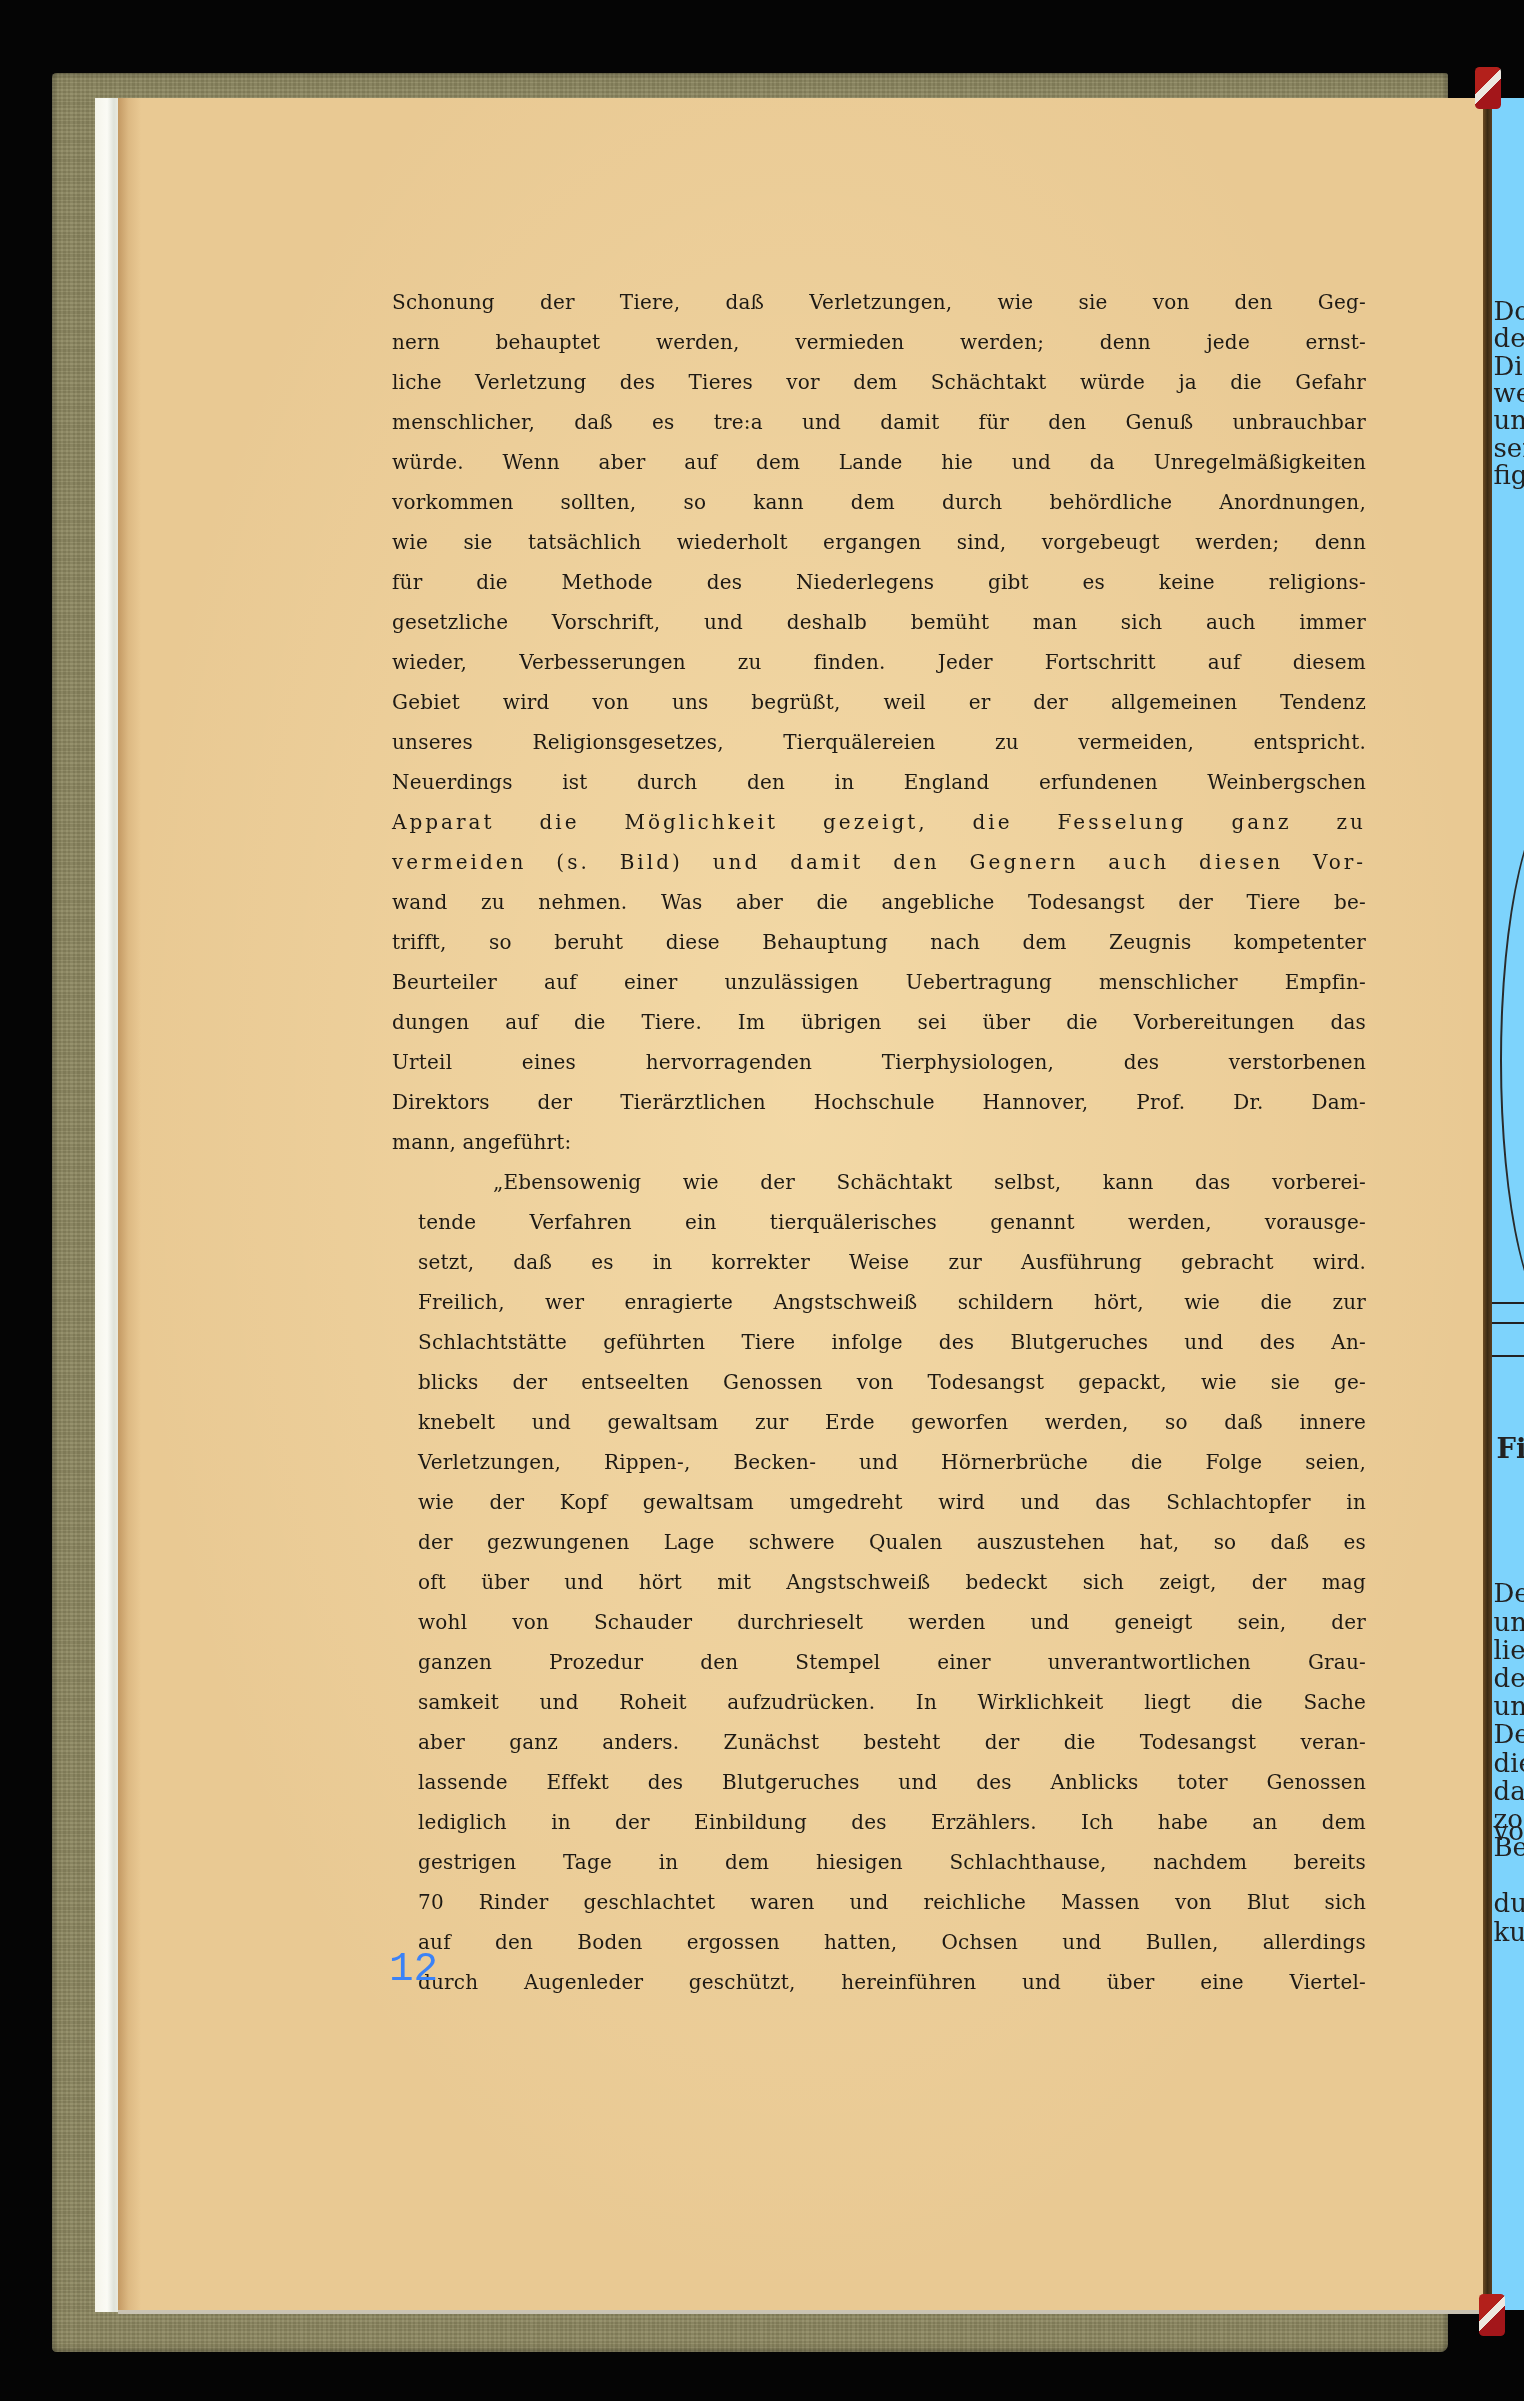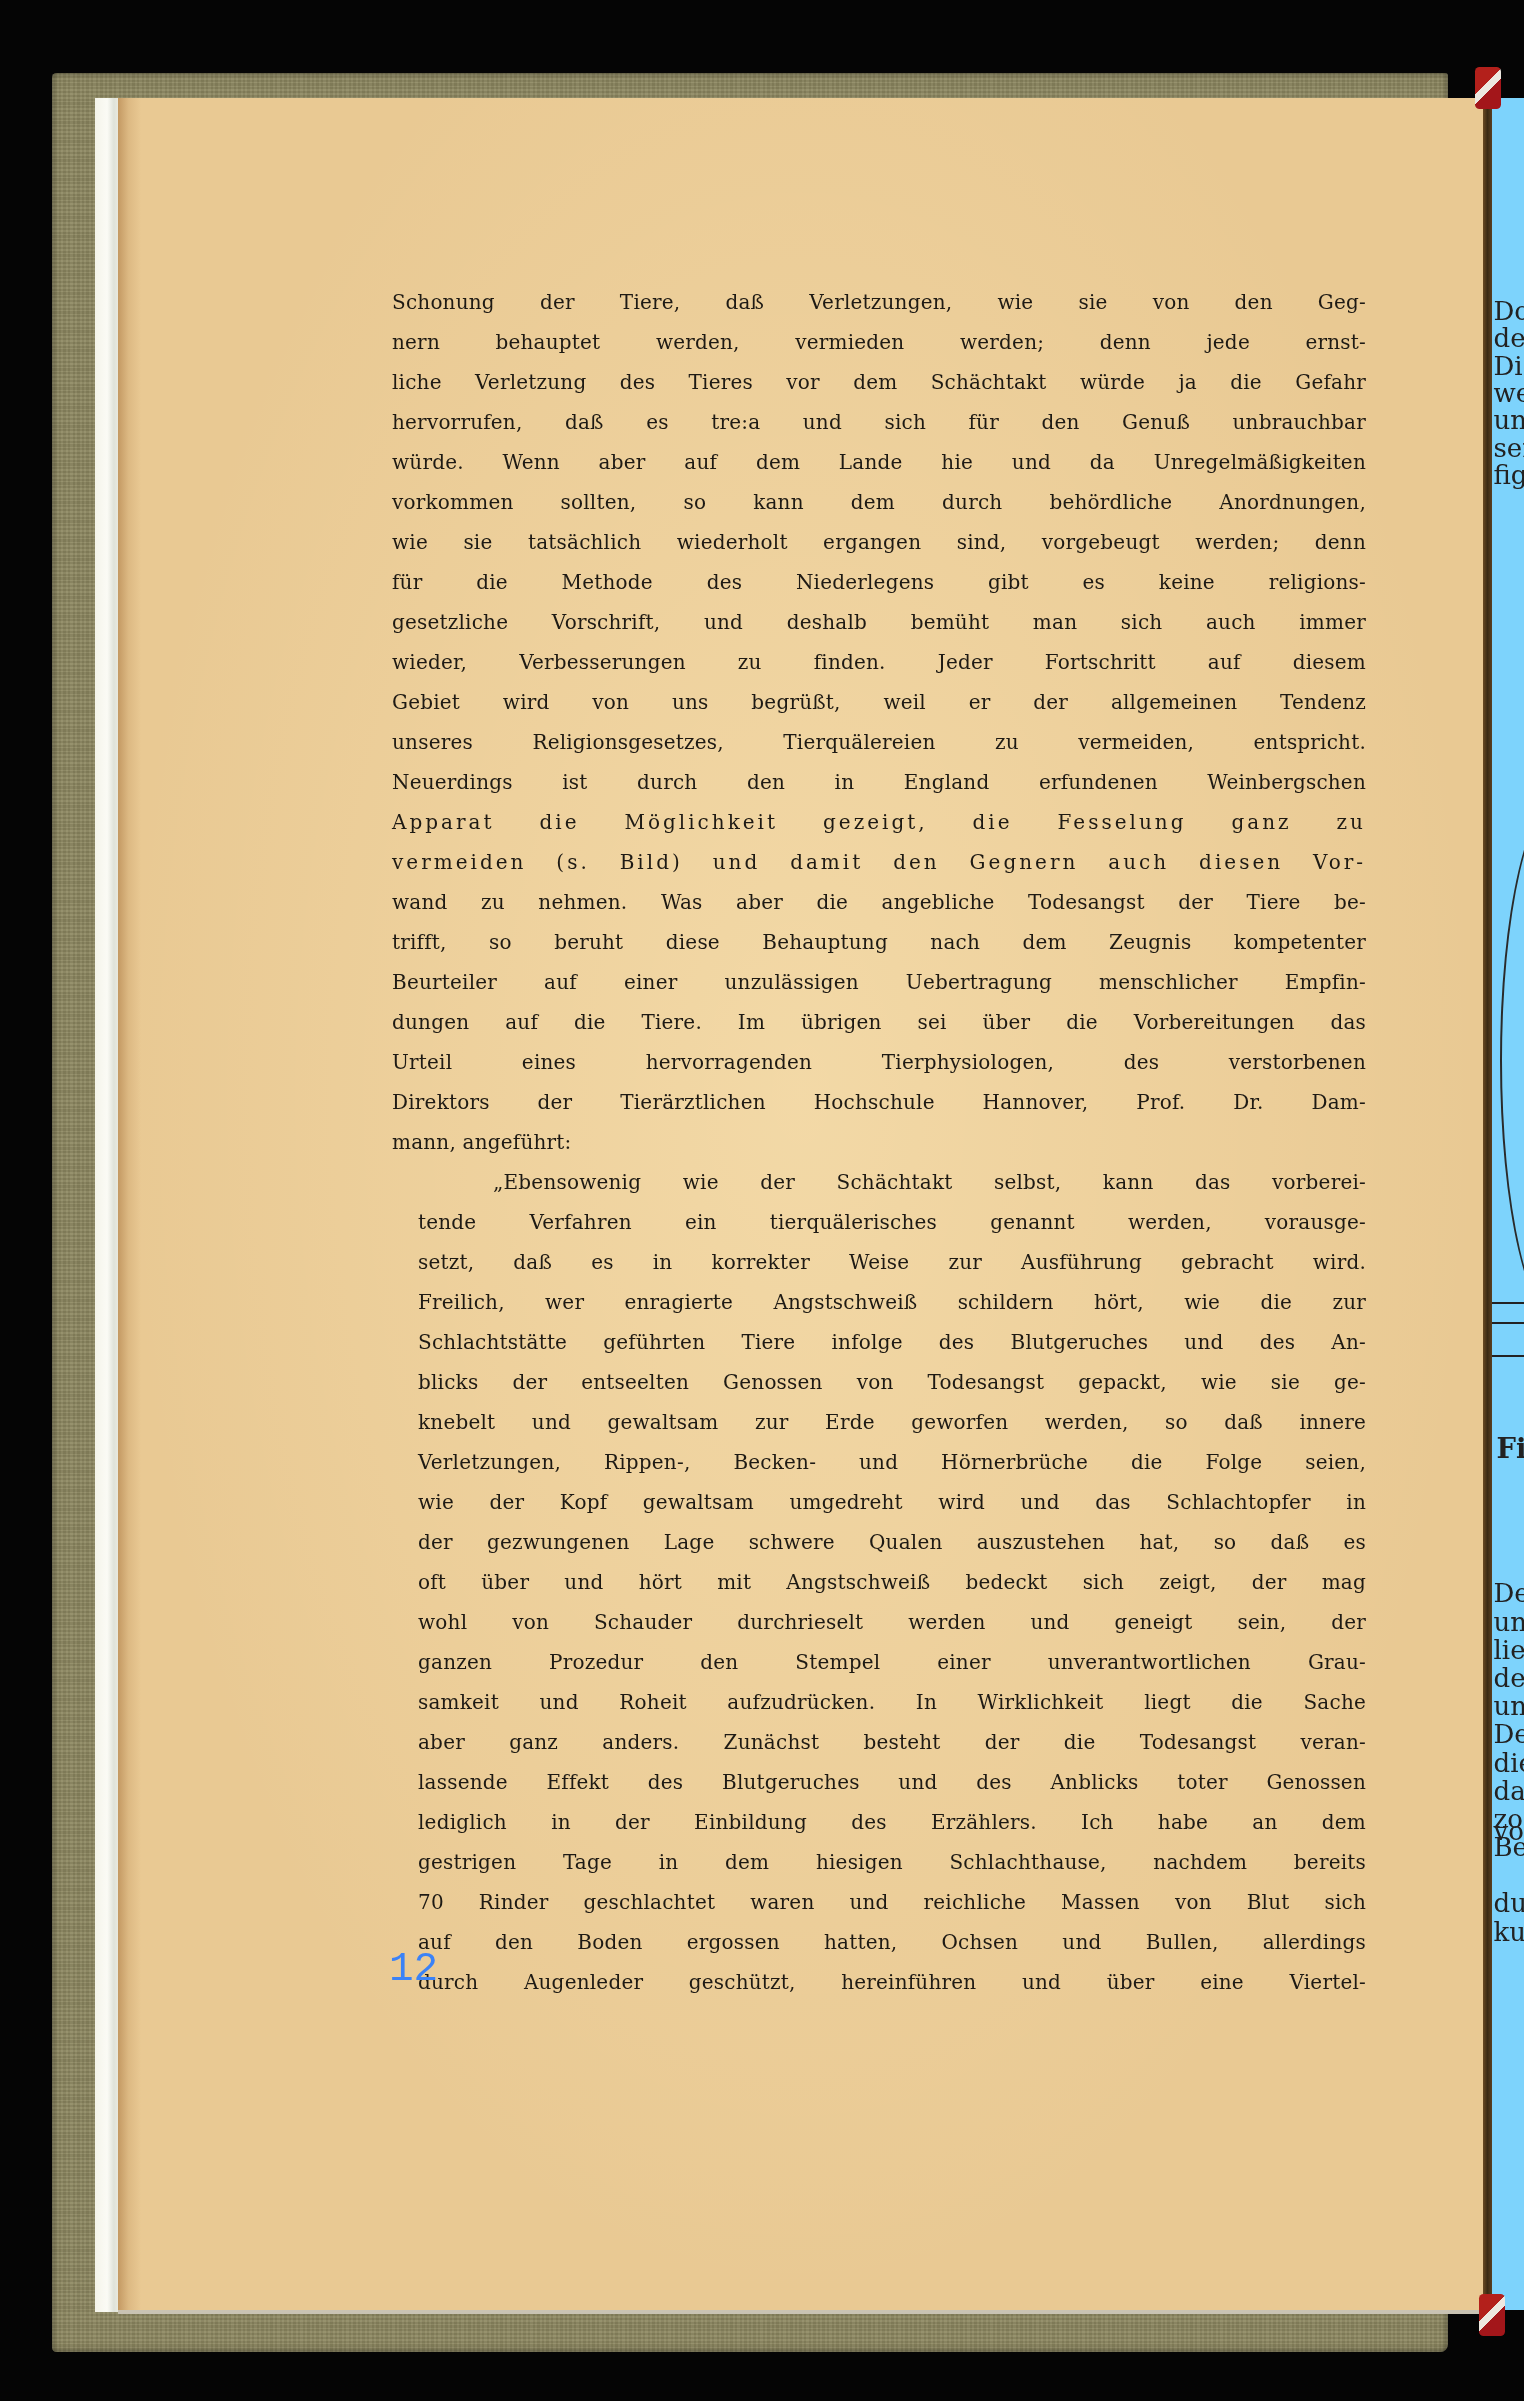--- a/index.html
+++ b/index.html
@@ -86,21 +86,21 @@
 <div class="cover"></div>
 <div class="endpaper"></div>
 
 <div class="page"></div>
 
 <div class="text-block">
 
   <div class="line"><span class="t">Schonung der Tiere, daß Verletzungen, wie sie von den Geg-</span></div>
   <div class="line"><span class="t">nern behauptet werden, vermieden werden; denn jede ernst-</span></div>
   <div class="line"><span class="t">liche Verletzung des Tieres vor dem Schächtakt würde ja die Gefahr</span></div>
-  <div class="line"><span class="t">hervorrufen, daß es tre:a und sich für den Genuß unbrauchbar</span></div>
+  <div class="line"><span class="t">menschlicher, daß es tre:a und damit für den Genuß unbrauchbar</span></div>
   <div class="line"><span class="t">würde. Wenn aber auf dem Lande hie und da Unregelmäßigkeiten</span></div>
   <div class="line"><span class="t">vorkommen sollten, so kann dem durch behördliche Anordnungen,</span></div>
   <div class="line"><span class="t">wie sie tatsächlich wiederholt ergangen sind, vorgebeugt werden; denn</span></div>
   <div class="line"><span class="t">für die Methode des Niederlegens gibt es keine religions-</span></div>
   <div class="line"><span class="t">gesetzliche Vorschrift, und deshalb bemüht man sich auch immer</span></div>
   <div class="line"><span class="t">wieder, Verbesserungen zu finden. Jeder Fortschritt auf diesem</span></div>
   <div class="line"><span class="t">Gebiet wird von uns begrüßt, weil er der allgemeinen Tendenz</span></div>
   <div class="line"><span class="t">unseres Religionsgesetzes, Tierquälereien zu vermeiden, entspricht.</span></div>
   <div class="line"><span class="t">Neuerdings ist durch den in England erfundenen Weinbergschen</span></div>
   <div class="line spaced"><span class="t">Apparat die Möglichkeit gezeigt, die Fesselung ganz zu</span></div>

